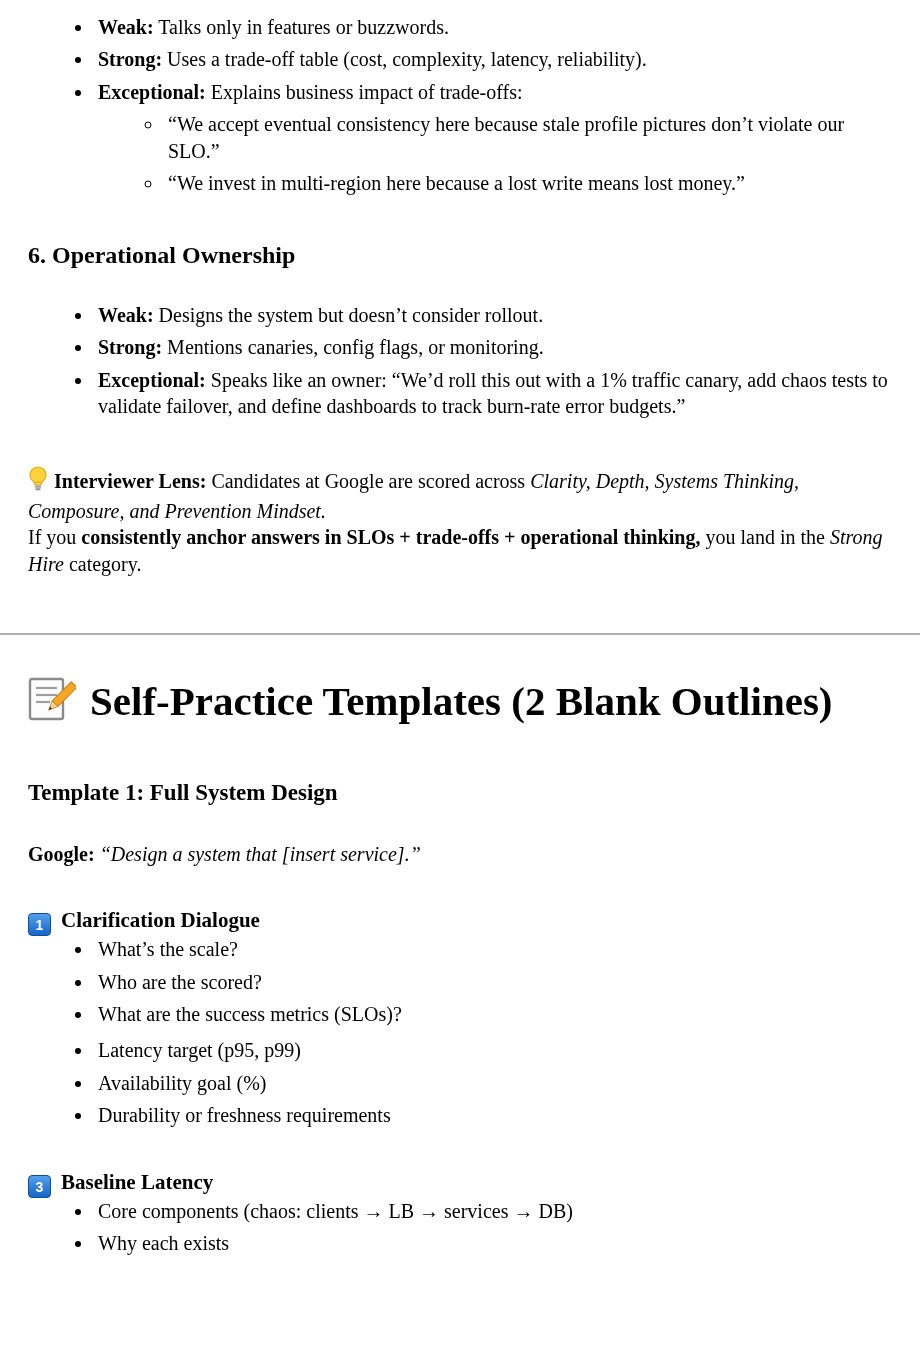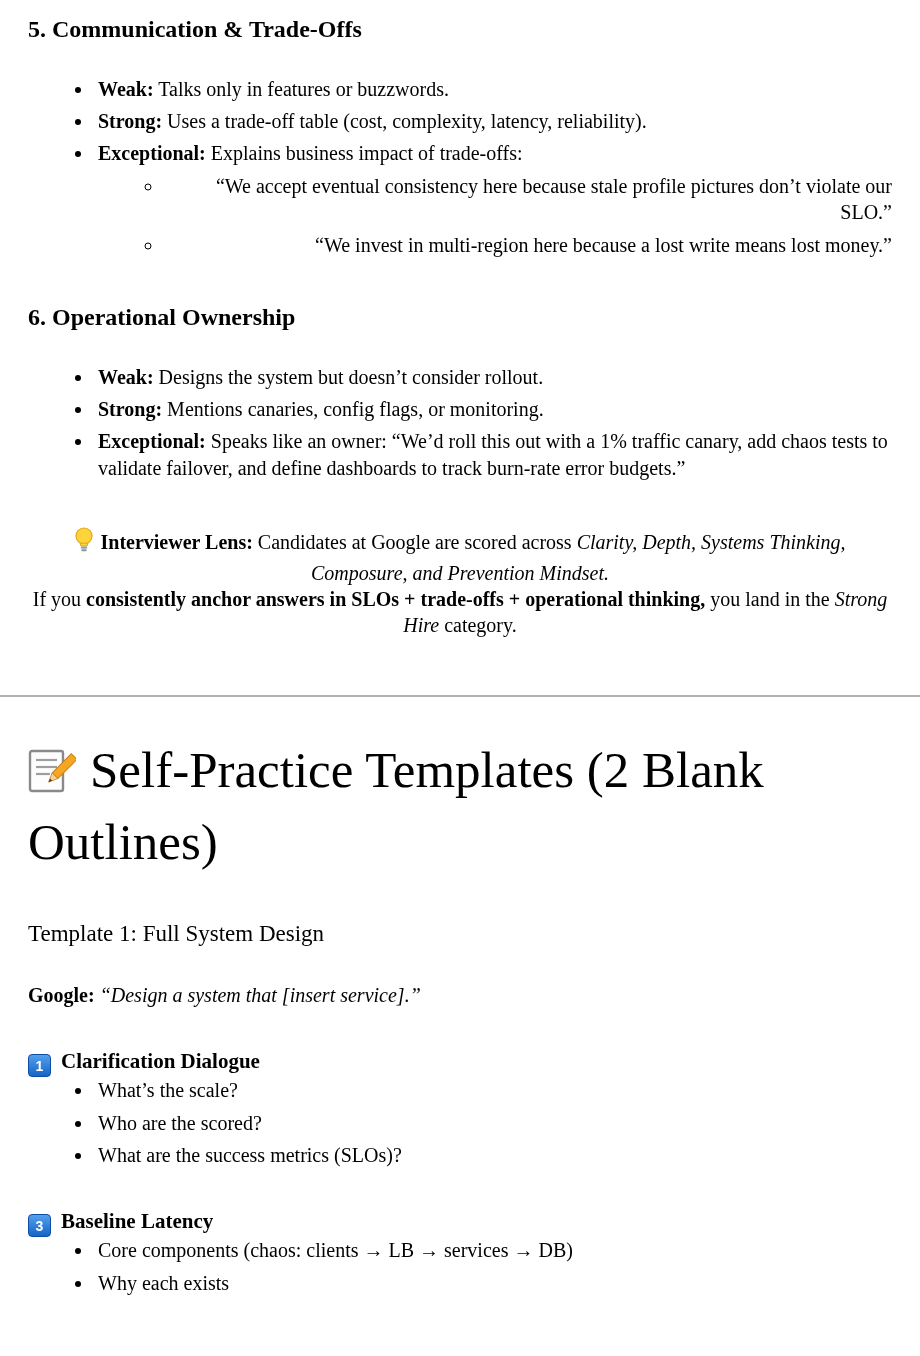--- a/index.html
+++ b/index.html
@@ -26,42 +26,42 @@
     list-style-type: disc;
     margin: 0 0 10px 0;
     padding-left: 66px;
   }
   ul.l1 > li { margin-bottom: 6px; padding-left: 4px; }
   ul.l2 {
     list-style-type: circle;
     margin: 6px 0 0 0;
     padding-left: 66px;
   }
-  ul.l2 > li { margin-bottom: 6px; padding-left: 4px; text-align: right; }
+  ul.l2 > li { margin-bottom: 6px; padding-left: 4px; }
 
-  p.lens { margin: 46px 0 0 0; text-align: center; }
+  p.lens { margin: 46px 0 0 0; }
   .bulb { display: inline-block; vertical-align: -4px; margin-right: 6px; }
 
   hr.divider {
     border: none;
     border-top: 2px solid #b0b0b0;
     margin: 56px -28px 0 -28px;
   }
 
   h1.big-title {
-    font-size: 51px;
-    font-weight: normal;
+    font-size: 41px;
+    font-weight: bold;
     line-height: 1.3;
     margin: 40px 0 0 0;
   }
   .memo { display: inline-block; vertical-align: -6px; margin-right: 14px; }
 
   h3.template-heading {
     font-size: 23px;
-    font-weight: normal;
+    font-weight: bold;
     margin: 44px 0 0 0;
   }
   p.prompt-line { margin: 32px 0 0 0; }
 
   h4.badge-heading {
     font-size: 21px;
     font-weight: bold;
     margin: 40px 0 0 0;
   }
   .badge {
@@ -83,21 +83,20 @@
   }
   .badge-ul { margin-top: 30px; }
   b.lbl { font-weight: bold; }
   i.it { font-style: italic; }
 </style>
 </head>
 <body>
 
 <div class="page">
 
-  <h2 class="sec-heading">5. Communication &amp; Trade-Offs</h2>
 
   <ul class="l1">
     <li><b class="lbl">Weak:</b><span> Talks only in features or buzzwords.</span></li>
     <li><b class="lbl">Strong:</b><span> Uses a trade-off table (cost, complexity, latency, reliability).</span></li>
     <li><b class="lbl">Exceptional:</b><span> Explains business impact of trade-offs:</span>
       <ul class="l2">
         <li><span>“We accept eventual consistency here because stale profile pictures don’t violate our SLO.”</span></li>
         <li><span>“We invest in multi-region here because a lost write means lost money.”</span></li>
       </ul>
     </li>
@@ -136,20 +135,25 @@
 
   <p class="prompt-line"><b class="lbl">Google:</b><i class="it"> “Design a system that [insert service].”</i></p>
 
   <h4 class="badge-heading"><span class="badge">1</span><span>Clarification Dialogue</span></h4>
   <ul class="l1 badge-ul">
     <li><span>What’s the scale?</span></li>
     <li><span>Who are the scored?</span></li>
     <li><span>What are the success metrics (SLOs)?</span></li>
   </ul>
 
+  <ul class="l1 badge-ul">
+    <li><span>Latency target (p95, p99)</span></li>
+    <li><span>Availability goal (%)</span></li>
+    <li><span>Durability or freshness requirements</span></li>
+  </ul>
 
   <h4 class="badge-heading"><span class="badge">3</span><span>Baseline Latency</span></h4>
   <ul class="l1 badge-ul">
     <li><span>Core components (chaos: clients → LB → services → DB)</span></li>
     <li><span>Why each exists</span></li>
   </ul>
 
 </div>
 
 </body></html>

